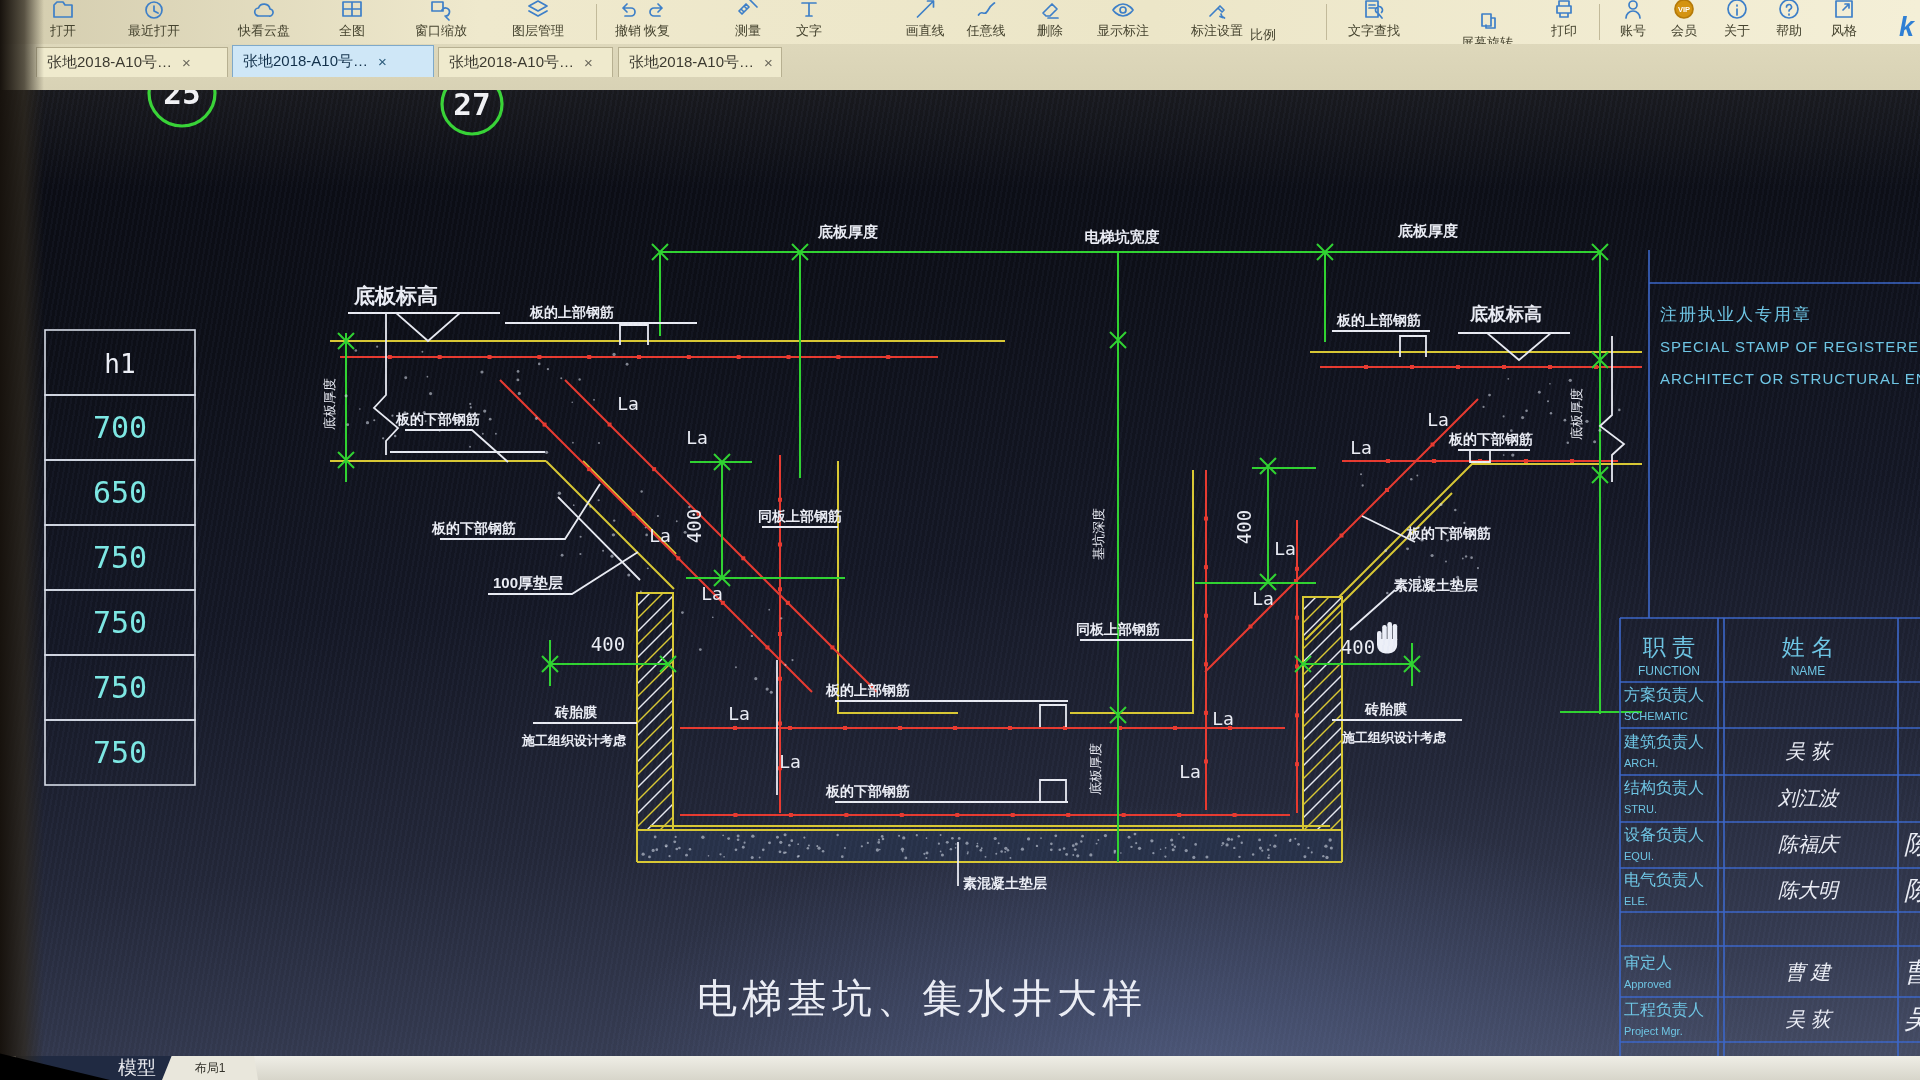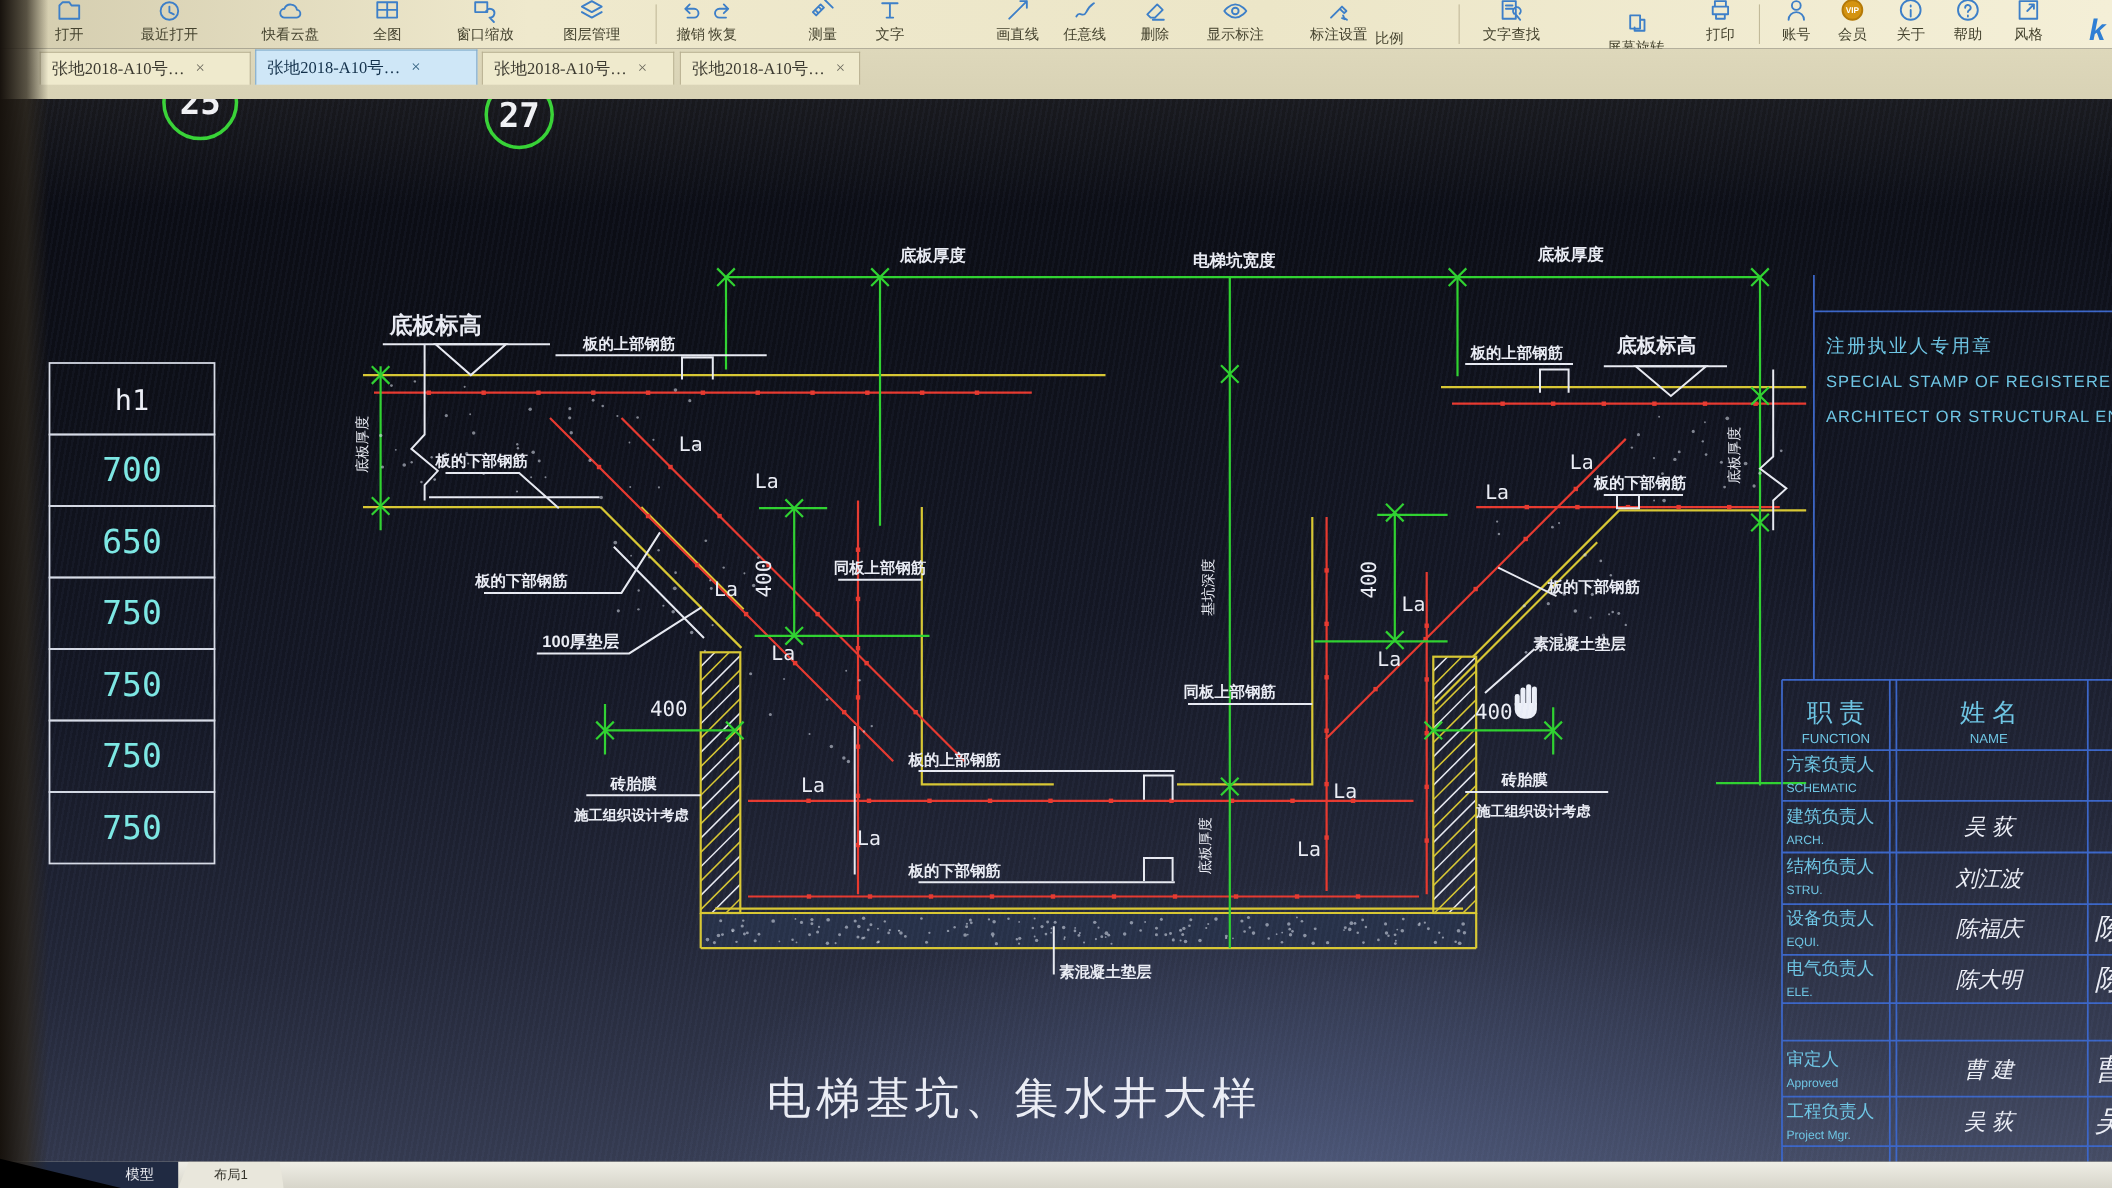--- a/index.html
+++ b/index.html
@@ -11,41 +11,41 @@
   .titem{position:absolute;top:0;height:44px;transform:translateX(-50%);
     display:flex;flex-direction:column;align-items:center;cursor:default;justify-content:center;}
   .titem svg{width:24px;height:24px;margin-top:-7px;stroke:#3d7fc8;fill:none;
     stroke-width:1.7;stroke-linecap:round;stroke-linejoin:round;}
   .titem .tlabel{font-size:13px;color:#45432f;margin-top:1px;white-space:nowrap;}
   .tsep{position:absolute;top:4px;width:1px;height:36px;background:#c2ba9a;}
   .applogo{position:absolute;top:12px;font-weight:bold;font-style:italic;
     font-size:27px;color:#2f7fd4;}
   
   .tabbar{position:absolute;left:0;top:44px;width:1920px;height:46px;
-    background:linear-gradient(180deg,#ded8bb,#d8d2b5);z-index:29;font-family:Liberation Serif, serif;}
+    background:linear-gradient(180deg,#ded8bb,#d8d2b5);z-index:29;}
   .tab{position:absolute;top:3px;height:30px;display:flex;align-items:center;
     padding:0 8px 0 10px;box-sizing:border-box;font-size:15px;white-space:nowrap;
     background:#efeacd;border:1px solid #b7b091;border-bottom:none;color:#3c3a30;}
   .tab.active{background:#cfe7f7;border-color:#7fa9c9;color:#12304a;top:1px;height:32px;}
   .tab .close{margin-left:10px;font-size:15px;color:#6a685c;}
   .tab.active .close{color:#2a5a7a;}
   
   .canvas{position:absolute;left:0;top:78px;width:1920px;height:978px;
     background:
      radial-gradient(ellipse 900px 420px at 62% 102%, rgba(96,112,158,.42), rgba(0,0,0,0) 65%),
      linear-gradient(175deg,#0a0b12 0%,#0d0f17 25%,#141724 50%,#232738 72%,#363c52 90%,#454c64 100%);}
   .moire{position:absolute;inset:0;pointer-events:none;
     background:repeating-linear-gradient(100deg,rgba(130,150,210,.045) 0 2px,rgba(0,0,0,0) 2px 5px);}
   svg.draw{position:absolute;left:0;top:-78px;width:1920px;height:1080px;}
   
   .statusbar{position:absolute;left:0;top:1056px;width:1920px;height:24px;
     background:linear-gradient(180deg,#efeee6,#d7d5ca);z-index:31;}
-  .sb-dark{position:absolute;left:0;top:0;width:162px;height:24px;background:#202a42;
+  .sb-dark{position:absolute;left:16px;top:0;width:162px;height:24px;background:#202a42;
     display:flex;align-items:center;justify-content:flex-end;padding-right:22px;
-    box-sizing:border-box;color:#e8e9ee;font-size:13px;}
+    box-sizing:border-box;color:#e8e9ee;font-size:19px;}
   .sb-tab{position:absolute;left:162px;top:0;width:96px;height:24px;background:#e9e7dc;
     clip-path:polygon(10% 0,96% 0,100% 100%,0 100%);display:flex;align-items:center;
     justify-content:center;font-size:12px;color:#33322a;}
   
   .bezel{position:absolute;left:0;top:0;width:44px;height:1080px;z-index:40;pointer-events:none;
     background:linear-gradient(90deg,#17120d 0%,rgba(46,40,30,.75) 55%,rgba(0,0,0,0) 100%);}
   .corner{position:absolute;left:0;top:1042px;width:110px;height:38px;z-index:41;
     background:#000;clip-path:polygon(0 30%,100% 100%,0 100%);pointer-events:none;}
   .glowtop{position:absolute;left:0;top:78px;width:1920px;height:110px;pointer-events:none;
     background:linear-gradient(180deg,rgba(238,228,188,.07),rgba(0,0,0,0));}

